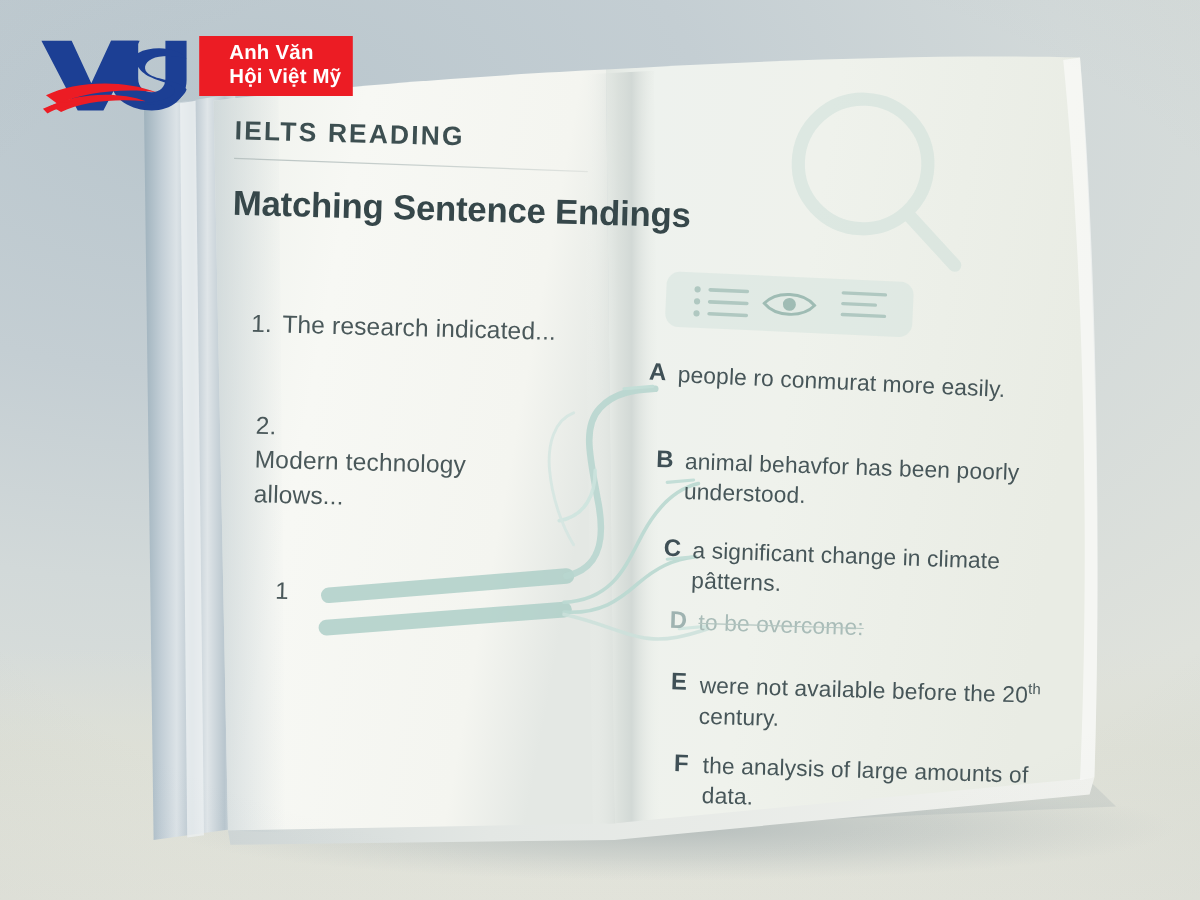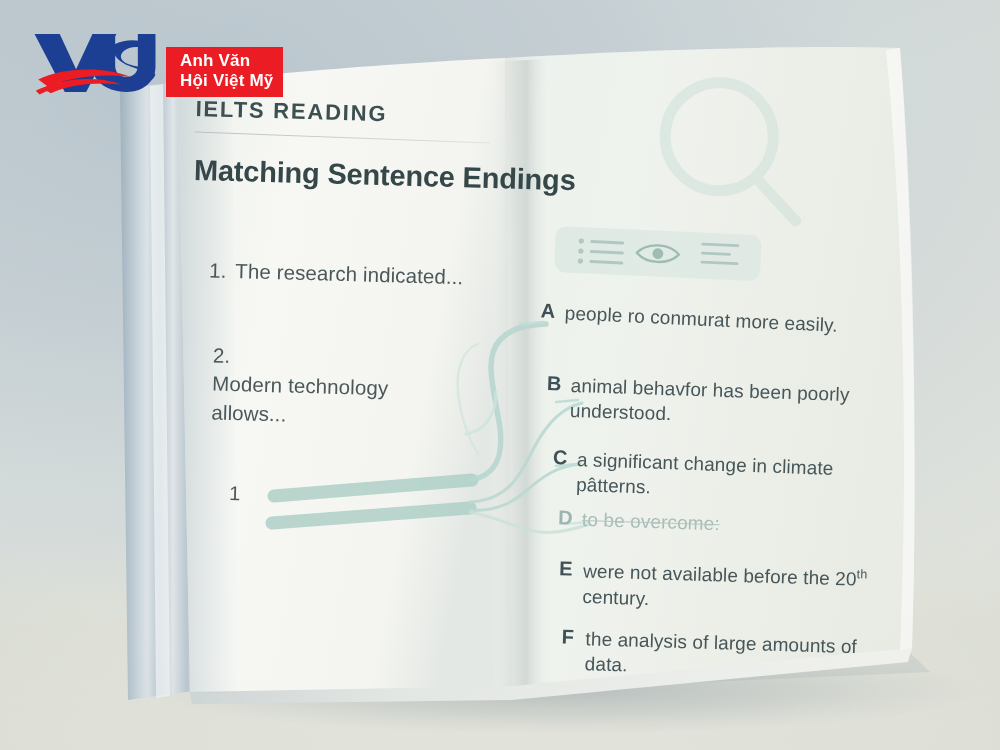--- a/index.html
+++ b/index.html
@@ -34,22 +34,22 @@
 
   
   #logo {
     position: absolute; left: 32px; top: 30px;
     display: flex; align-items: flex-start; gap: 8px;
     z-index: 40;
   }
   #logo-mark { width: 126px; height: 66px; display: block; }
   #logo-tag {
     background: #ec1c24;
-    padding: 4px 9px 6px 14px;
-    margin-top: 17px;
+    padding: 4px 9px 6px 25px;
+    margin-top: 0;
     line-height: 1.18;
   }
   #logo-tag span {
     display: block;
     color: #ffffff;
     font-weight: bold;
     font-size: 17px;
     letter-spacing: .2px;
     white-space: nowrap;
   }

